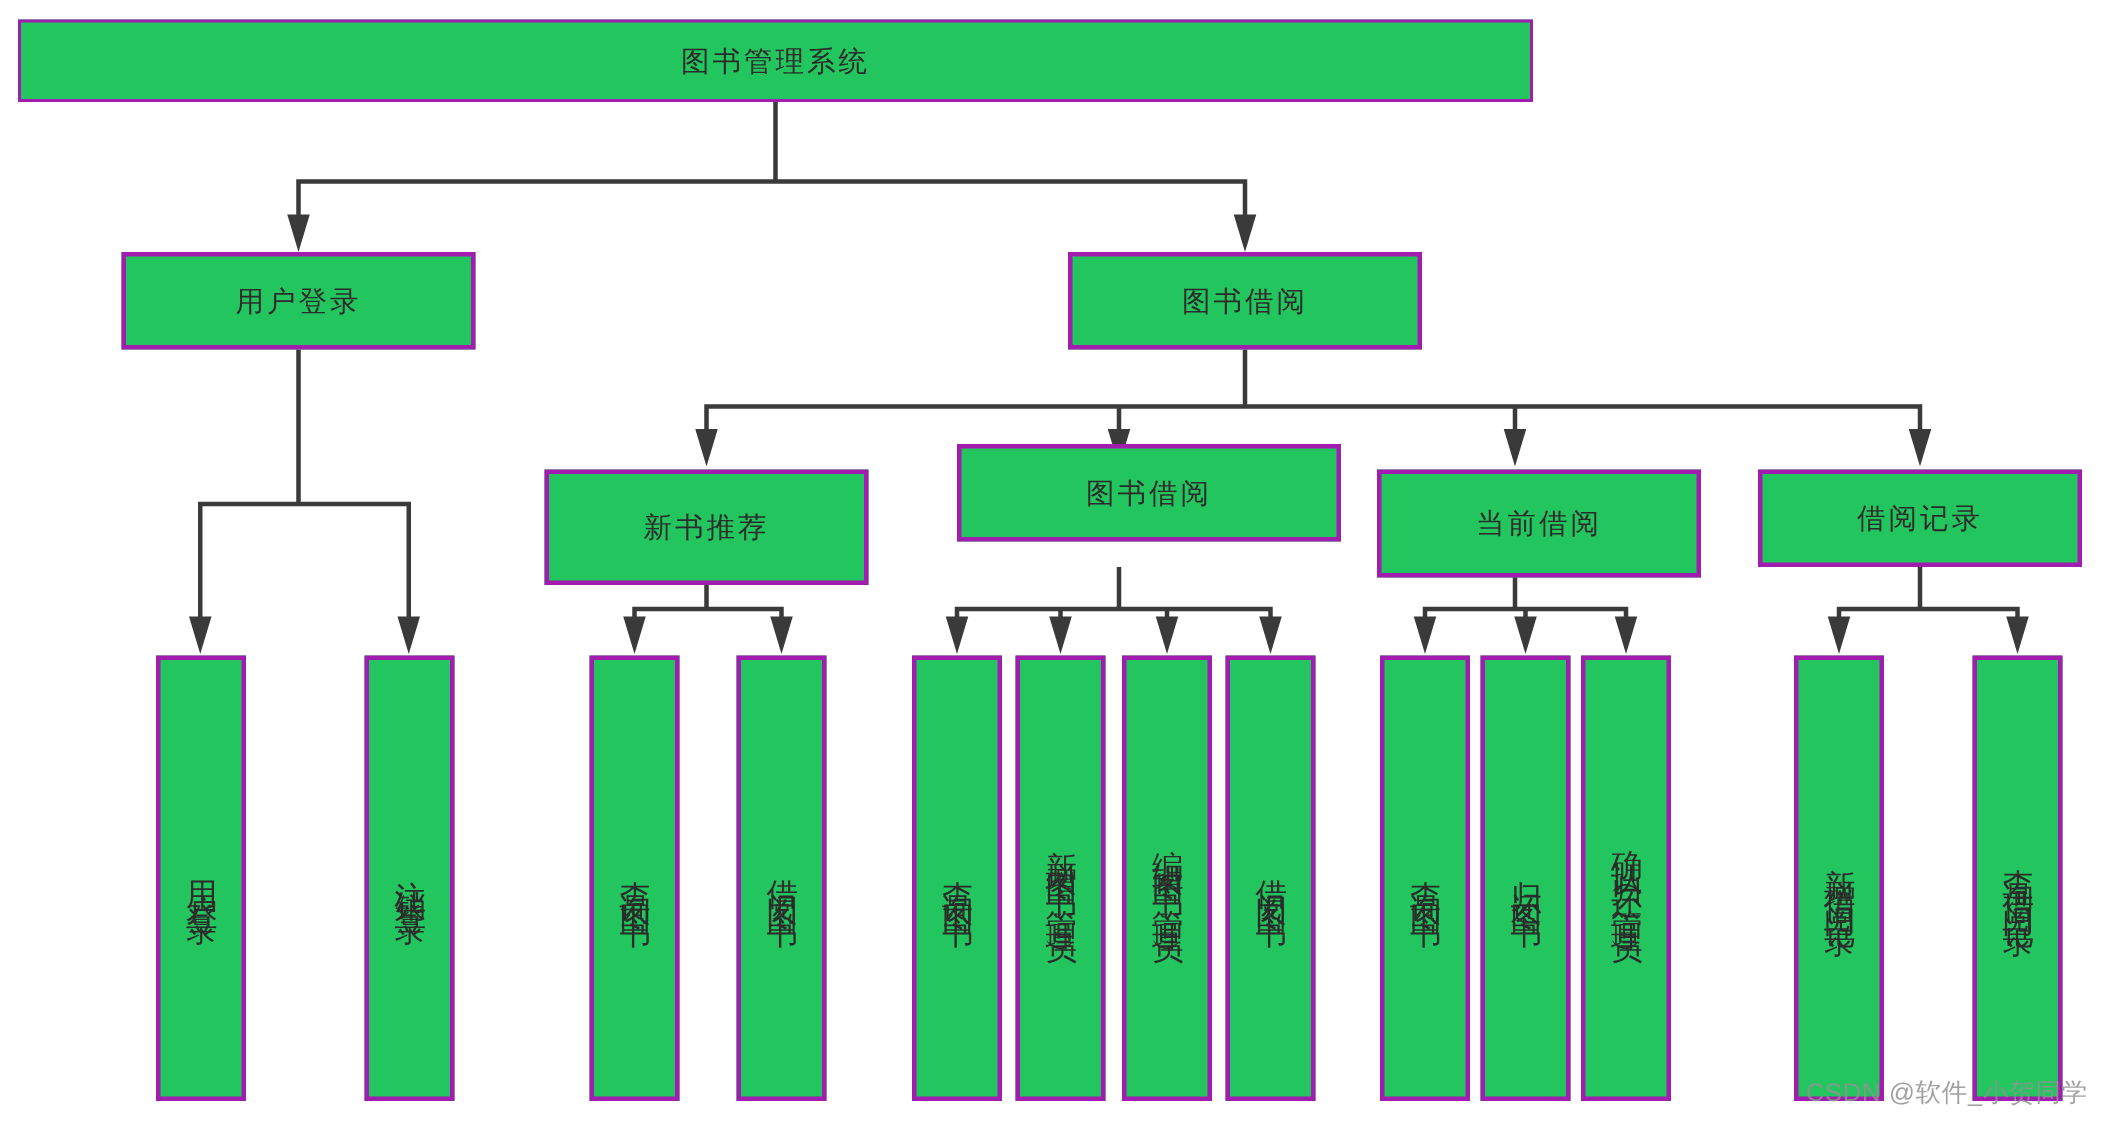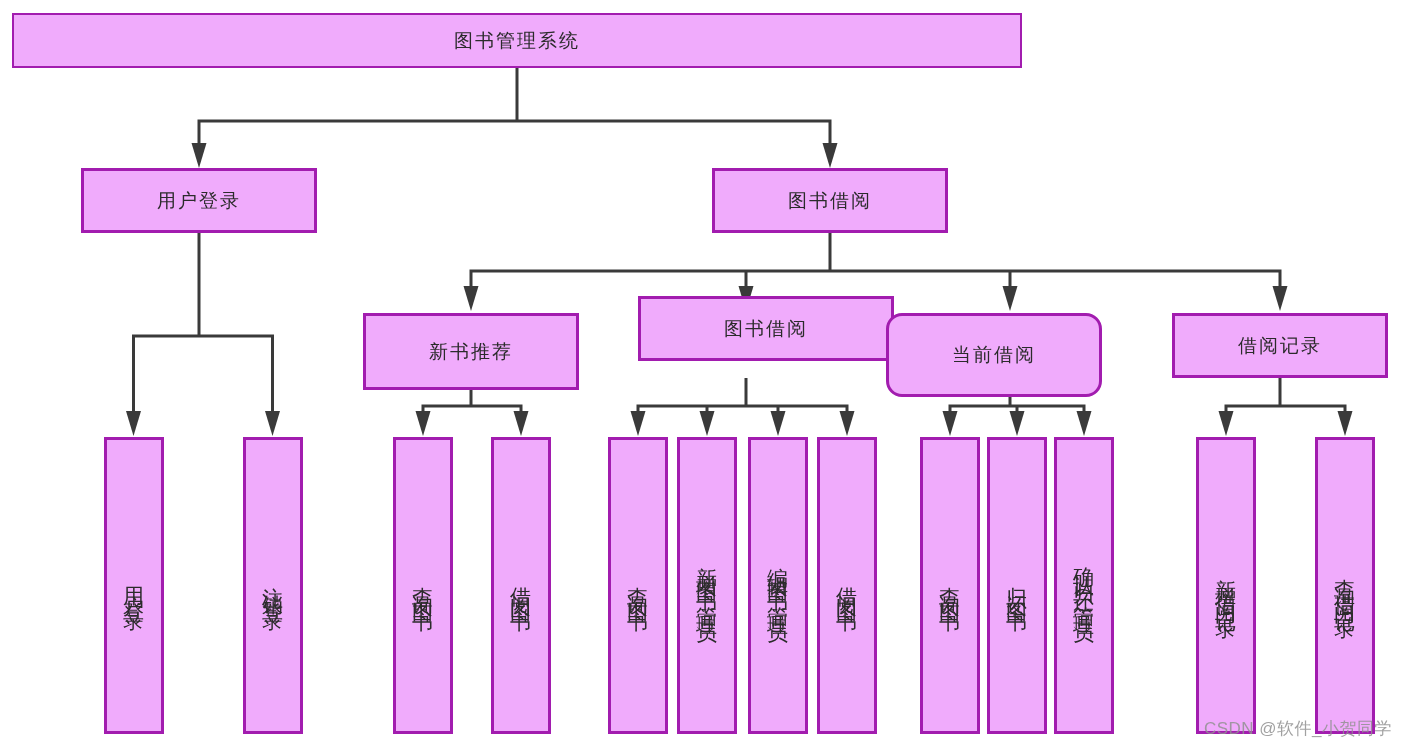--- a/index.html
+++ b/index.html
@@ -13,34 +13,34 @@
     color: #2b2b2b;
   }
   #connectors {
     position: absolute;
     left: 0; top: 0;
     width: 1405px; height: 747px;
   }
   .node {
     position: absolute;
     box-sizing: border-box;
-    background: #f0abfc;
+    background: #22c55e;
     border: 3px solid #a21caf;
     display: flex;
     align-items: center;
     justify-content: center;
     text-align: center;
   }
   .hbox { font-size: 19px; letter-spacing: 2px; white-space: nowrap; }
   #box-root { left: 12px; top: 13px; width: 1010px; height: 55px; border-width: 2px; }
   #box-user-login { left: 81px;  top: 168px; width: 236px; height: 65px; }
   #box-book-mgmt  { left: 712px; top: 168px; width: 236px; height: 65px; }
   #box-new-rec     { left: 363px;  top: 313px; width: 216px; height: 77px; }
   #box-book-borrow { left: 638px;  top: 296px; width: 256px; height: 65px; }
-  #box-current     { left: 886px;  top: 313px; width: 216px; height: 84px; border-radius: 16px; }
+  #box-current     { left: 918px;  top: 313px; width: 216px; height: 72px; }
   #box-history     { left: 1172px; top: 313px; width: 216px; height: 65px; }
   .leaf {
     top: 437px;
     width: 60px;
     height: 297px;
   }
   .leaf .vtext {
     writing-mode: vertical-rl;
     font-size: 21px;
     letter-spacing: 8px;

